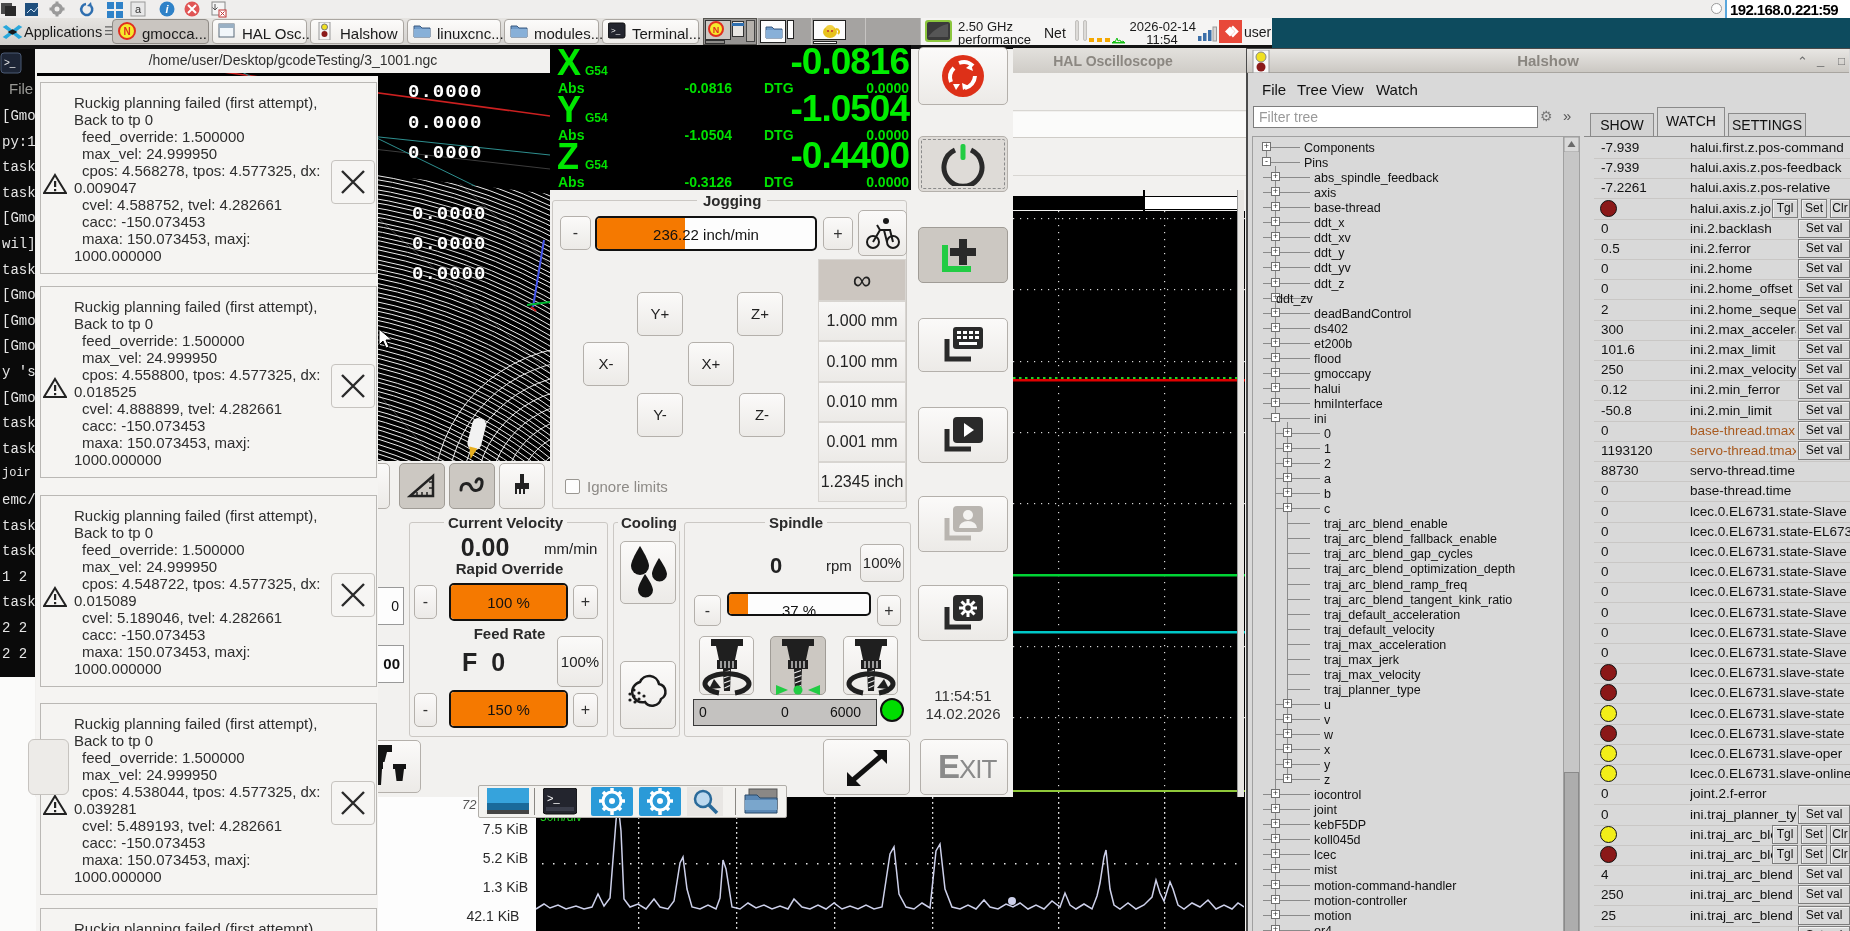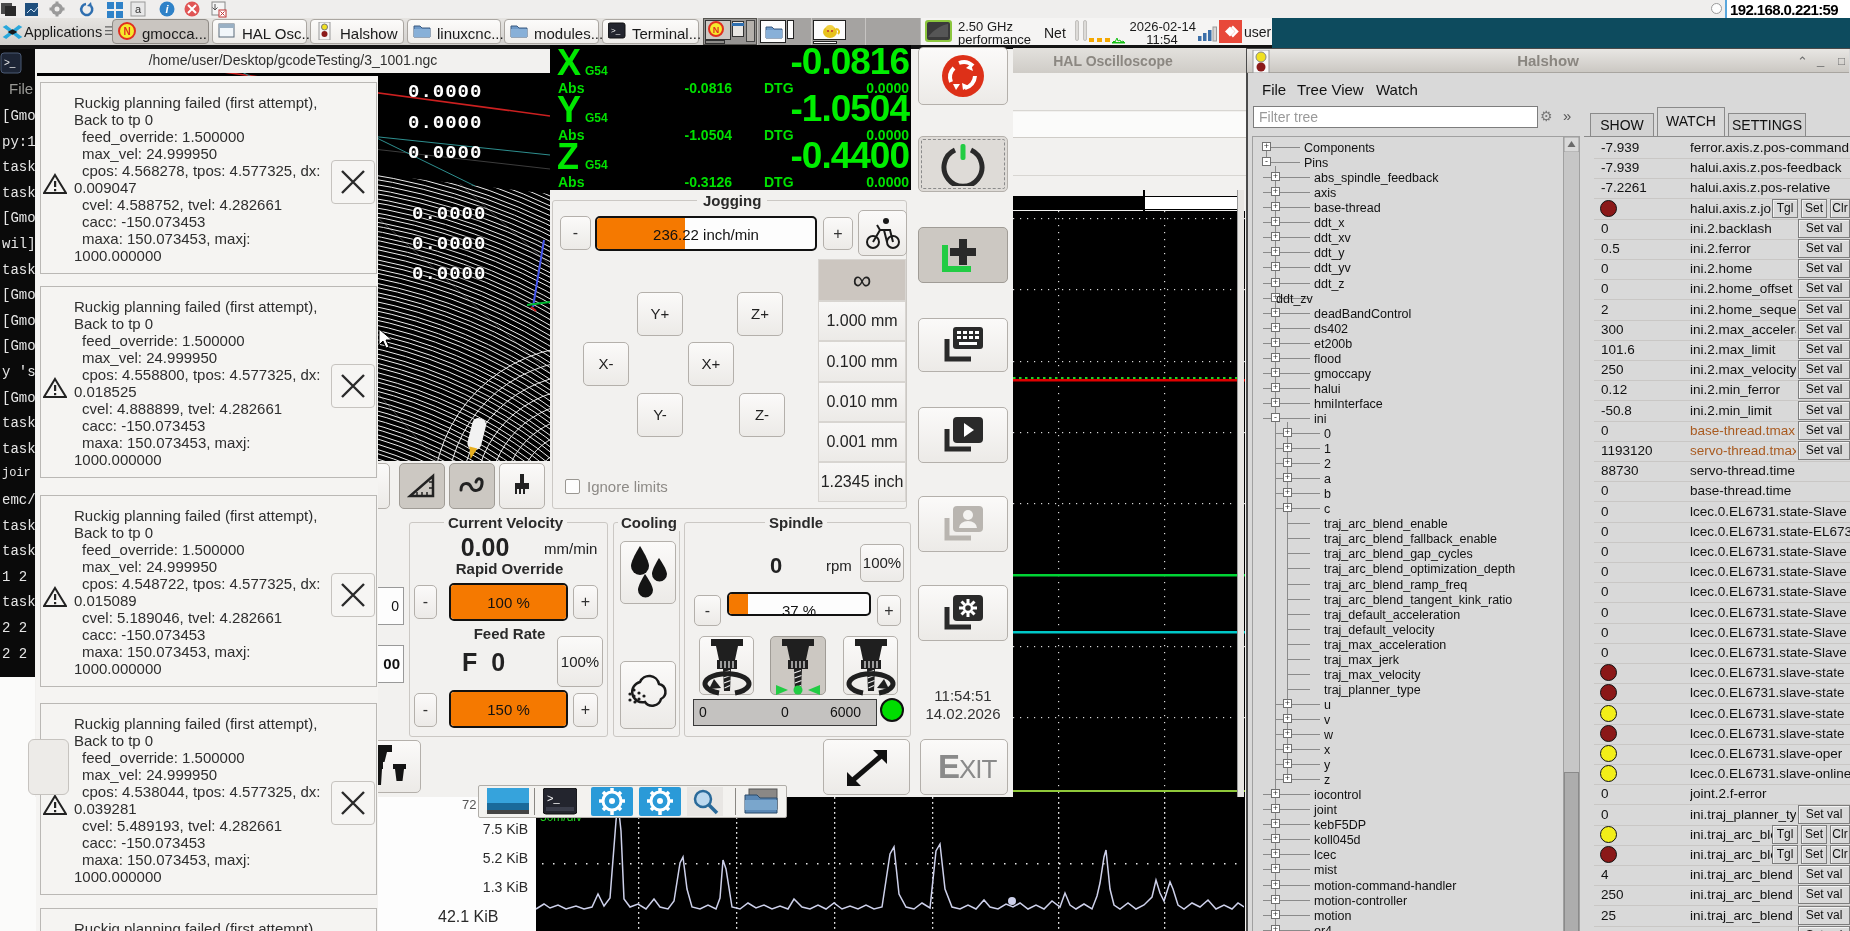--- a/index.html
+++ b/index.html
@@ -1117,25 +1117,25 @@
       <rect x="216" y="166" width="2.5" height="2" fill="#20d020"></rect>
       <rect x="222" y="166" width="2.5" height="2" fill="#20d020"></rect>
       <rect x="228" y="166" width="2.5" height="2" fill="#20d020"></rect>
 <rect x="0" y="168" width="232" height="2.5" fill="#e00000"></rect>
 <rect x="0" y="363" width="232" height="2.5" fill="#00d435"></rect>
 <rect x="0" y="420" width="232" height="2.5" fill="#00c8c8"></rect>
 <rect x="0" y="579" width="232" height="2" fill="#8fc83a"></rect>
 </svg></div>
 <div class="a" style="left:1237px;top:190px;width:7px;height:741px;background:#e8e6e3;border-left:1px solid #9a9a9a"></div>
 <div class="a" style="left:377px;top:797px;width:159px;height:134px;background:#fdfdfd"></div>
-<div class="a" style="left:462px;top:797px;font-size:13px;color:#555">72</div>
+<div class="a" style="left:462px;top:797px;font-size:13px;font-style:italic;color:#555">72</div>
 <div class="a" style="left:438px;top:821px;width:90px;text-align:right;font-size:14px;color:#2a2a2a">7.5 KiB</div>
 <div class="a" style="left:438px;top:850px;width:90px;text-align:right;font-size:14px;color:#2a2a2a">5.2 KiB</div>
 <div class="a" style="left:438px;top:879px;width:90px;text-align:right;font-size:14px;color:#2a2a2a">1.3 KiB</div>
-<div class="a" style="left:438px;top:908px;width:90px;text-align:left;font-size:16px;color:#2a2a2a">42.1 KiB</div>
+<div class="a" style="left:448px;top:908px;width:90px;text-align:center;font-size:14px;color:#2a2a2a">42.1 KiB</div>
 <div class="a" style="left:536px;top:797px;width:708px;height:134px;background:#000;overflow:hidden">
 <svg width="708" height="134">
 <rect x="102" y="0" width="1.3" height="1.8" fill="#e6e6e6"></rect>
       <rect x="102" y="5" width="1.3" height="1.8" fill="#e6e6e6"></rect>
       <rect x="102" y="10" width="1.3" height="1.8" fill="#e6e6e6"></rect>
       <rect x="102" y="15" width="1.3" height="1.8" fill="#e6e6e6"></rect>
       <rect x="102" y="20" width="1.3" height="1.8" fill="#e6e6e6"></rect>
       <rect x="102" y="25" width="1.3" height="1.8" fill="#e6e6e6"></rect>
       <rect x="102" y="30" width="1.3" height="1.8" fill="#e6e6e6"></rect>
       <rect x="102" y="35" width="1.3" height="1.8" fill="#e6e6e6"></rect>
@@ -1620,21 +1620,21 @@
 <div class="tline" style="left:1280px;top:914.6px;width:30px;height:1px"></div>
 <div class="tline" style="left:1263px;top:914.6px;width:8px;height:1px"></div>
 <div class="tbox" style="left:1271px;top:909.6px">+</div>
 <div class="trow" style="left:1314px;top:908.6px">motion</div>
 <div class="tline" style="left:1280px;top:929.6px;width:30px;height:1px"></div>
 <div class="tline" style="left:1263px;top:929.6px;width:8px;height:1px"></div>
 <div class="tbox" style="left:1271px;top:924.6px">+</div>
 <div class="trow" style="left:1314px;top:923.6px">or4</div>
 <div class="wrow" style="top:138.0px">
 <div class="wval">-7.939</div>
-<div class="wname" style="width:160px;color:#111">ferror.axis.z.pos-command</div>
+<div class="wname" style="width:160px;color:#111">halui.first.z.pos-command</div>
 </div>
 <div class="wrow" style="top:158.2px">
 <div class="wval">-7.939</div>
 <div class="wname" style="width:160px;color:#111">halui.axis.z.pos-feedback</div>
 </div>
 <div class="wrow" style="top:178.4px">
 <div class="wval">-7.2261</div>
 <div class="wname" style="width:160px;color:#111">halui.axis.z.pos-relative</div>
 </div>
 <div class="wrow" style="top:198.6px">

